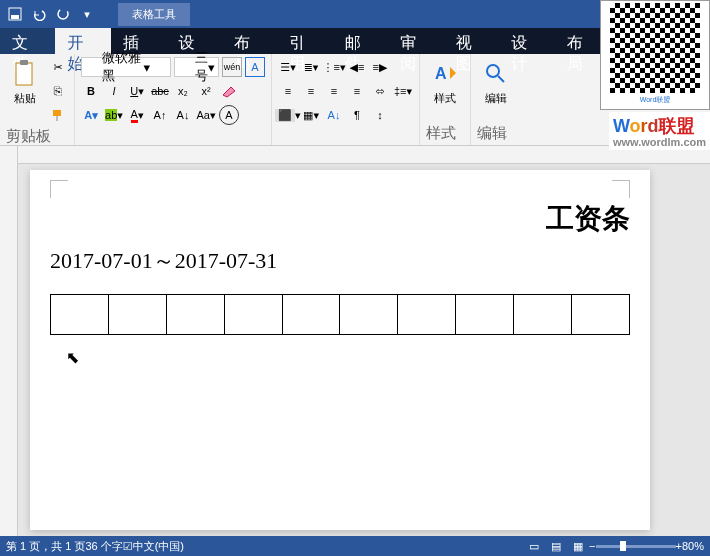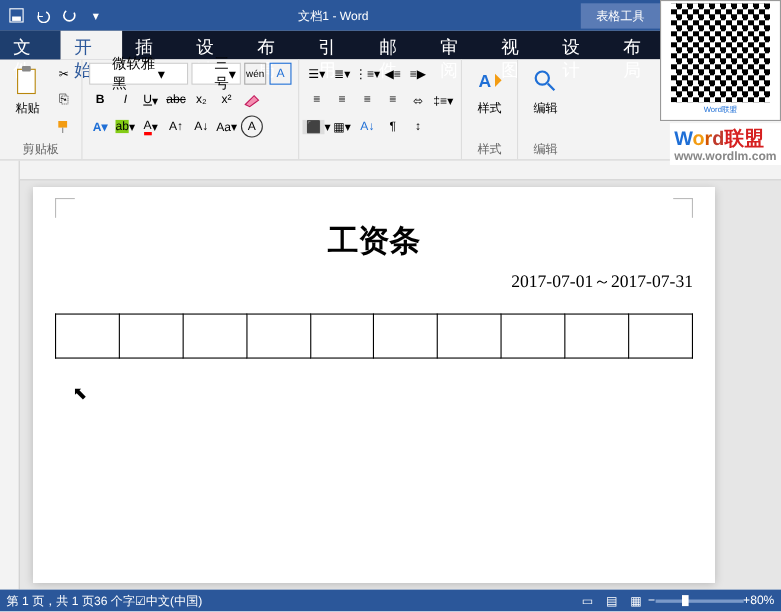--- a/index.html
+++ b/index.html
@@ -10,38 +10,38 @@
 .titlebar .title{flex:1;text-align:center}
 .titlebar .tools{background:#5a7bb5;padding:4px 14px;margin-left:20px}
 .tabs{height:26px;background:#0f172a;display:flex;color:#fff;font-size:16px}
 .tabs .tab{padding:5px 12px;cursor:pointer}
 .tabs .tab.active{background:#f3f3f3;color:#2b579a}
 .tabs .tab.dark{background:#1e3e6e}
 .tabs .tell{display:flex;align-items:center;gap:4px;padding:0 8px;color:#cdd9ee}
 .ribbon{height:92px;background:#f3f3f3;border-bottom:1px solid #ccc;display:flex;font-size:11px}
 .group{border-right:1px solid #ddd;padding:3px 6px 2px;display:flex;flex-direction:column}
 .group .gbody{flex:1;display:flex;gap:4px;align-items:flex-start}
-.group .glabel{text-align:center;color:#666;font-size:11px;padding-top:2px}
+.group .glabel{text-align:left;color:#666;font-size:15px;padding-top:2px}
 .bigbtn{display:flex;flex-direction:column;align-items:center;gap:2px;padding:2px 4px;cursor:pointer}
 .bigbtn .ico{width:30px;height:30px;display:flex;align-items:center;justify-content:center}
 .col{display:flex;flex-direction:column;gap:4px}
 .row{display:flex;gap:3px;align-items:center}
 .smbtn{width:20px;height:20px;display:flex;align-items:center;justify-content:center;cursor:pointer;border:1px solid transparent}
 .fontbox{border:1px solid #ccc;background:#fff;height:20px;padding:0 20px;display:flex;align-items:center;font-size:13px;cursor:pointer}
 .fontname{width:90px}
 .fontsize{width:45px}
 .doc-area{position:absolute;top:146px;left:0;right:0;bottom:20px;background:#e6e6e6;overflow:auto}
 .ruler-v{position:absolute;left:0;top:0;bottom:0;width:18px;background:#f3f3f3;border-right:1px solid #ccc}
 .ruler-h{position:absolute;left:18px;right:0;top:0;height:18px;background:#f3f3f3;border-bottom:1px solid #ccc}
 .page{position:absolute;left:30px;top:24px;width:620px;height:360px;background:#fff;box-shadow:0 2px 8px rgba(0,0,0,0.2);padding:30px 20px}
 .corner{position:absolute;width:18px;height:18px;border:1px solid #bbb}
 .corner.tl{top:10px;left:20px;border-right:none;border-bottom:none}
 .corner.tr{top:10px;right:20px;border-left:none;border-bottom:none}
-.doc-title{text-align:center;font-size:28px;font-weight:bold;margin-bottom:8px}
-.doc-sub{text-align:right;font-size:16px;margin-bottom:18px;font-family:"Times New Roman",serif}
+.doc-title{text-align:right;font-size:28px;font-weight:bold;margin-bottom:8px}
+.doc-sub{text-align:left;font-size:22px;margin-bottom:18px;font-family:"Times New Roman",serif}
 .tbl{width:100%;border-collapse:collapse}
 .tbl td{border:1px solid #000;padding:6px 4px;font-size:14px;text-align:center;height:40px;vertical-align:middle;line-height:1.4}
 .statusbar{position:absolute;bottom:0;left:0;right:0;height:20px;background:#2b579a;color:#fff;display:flex;align-items:center;font-size:11px;padding:0 6px;gap:0}
 .statusbar .spacer{flex:1}
 .statusbar .viewbtn{width:22px;height:16px;display:flex;align-items:center;justify-content:center;cursor:pointer}
 .zoomslider{width:80px;height:3px;background:#7a99c9;position:relative}
 .zoomslider .thumb{position:absolute;width:6px;height:10px;background:#fff;top:-4px;left:30%}
 .qr{position:absolute;top:0;right:0;width:110px;height:110px;background:#fff;z-index:100;border:1px solid #999}
 .qr .grid{width:90px;height:90px;margin:2px auto;background:repeating-conic-gradient(#000 0 25%,#fff 0 50%) 0 0/10px 10px}
 .brand{position:absolute;top:112px;right:0;z-index:100;font-size:18px;font-weight:bold;background:#fff;padding:2px 4px}
@@ -67,21 +67,20 @@
           <path d="M3 4 L3 8 L7 8" fill="none" stroke="#fff"></path>
         </svg>
       </div>
     <div class="btn">
         <svg width="14" height="14">
           <circle cx="7" cy="7" r="5" fill="none" stroke="#fff" stroke-width="1.5" stroke-dasharray="20 8"></circle>
         </svg>
       </div>
     <div class="btn">▾</div>
   </div>
-  <div class="title">文档1 - Word</div>
   <div class="tools">表格工具</div>
   <div style="width:110px"></div>
 </div>
 
 <div class="tabs">
   <div class="tab dark">文件</div>
   <div class="tab active">开始</div>
   <div class="tab">插入</div>
   <div class="tab">设计</div>
   <div class="tab">布局</div>

